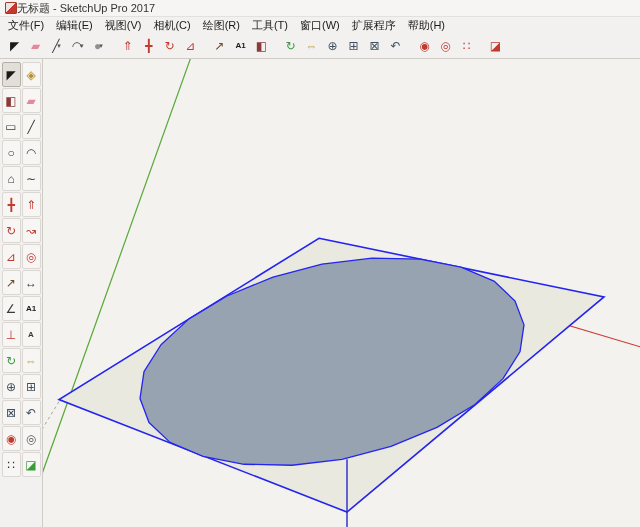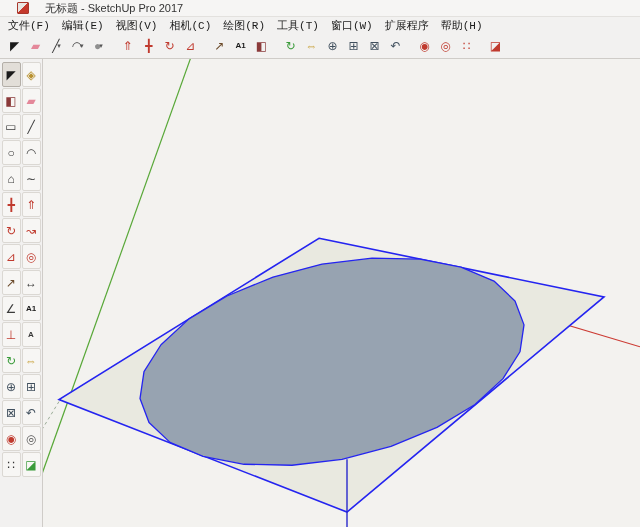--- a/index.html
+++ b/index.html
@@ -5,37 +5,37 @@
   html,body{margin:0;padding:0;}
   body{
     width:640px;height:527px;overflow:hidden;
     font-family:"Liberation Sans","DejaVu Sans",sans-serif;
     background:#f0f0ef;
   }
   .window{width:640px;height:527px;display:flex;flex-direction:column;background:#f0f0ef;}
 
   
   .titlebar{
-    height:16px;flex:0 0 16px;display:flex;align-items:center;gap:16px;
-    padding:0 17px;background:#f6f5f4;border-bottom:1px solid #e3e1de;
+    height:16px;flex:0 0 16px;display:flex;align-items:center;gap:0;
+    padding:0 5px;background:#f6f5f4;border-bottom:1px solid #e3e1de;
     font-size:11px;color:#333;
   }
   .app-icon{
     width:12px;height:12px;flex:0 0 12px;border-radius:1px;
     background:linear-gradient(135deg,#e8e6e2 0 48%,#c5392c 48% 100%);
     border:1px solid #a8372c;box-sizing:border-box;
   }
   .title-text{white-space:nowrap;}
 
   
   .menubar{
     height:16px;flex:0 0 16px;display:flex;align-items:center;
     padding:0 2px;background:#f2f1f0;font-size:11px;color:#1a1a1a;
   }
-  .menu-item{padding:7px 6px;white-space:nowrap;cursor:default;font-family:Liberation Mono, monospace;}
+  .menu-item{padding:7px 6px;white-space:nowrap;cursor:default;}
 
   
   .toolbar-top{
     height:25px;flex:0 0 25px;display:flex;align-items:center;
     padding:0 4px;background:#f2f1f0;border-bottom:1px solid #cfccc8;
   }
   .tool-btn{
     width:19px;height:21px;display:flex;align-items:center;justify-content:center;
     border:1px solid transparent;border-radius:2px;cursor:default;position:relative;
   }

